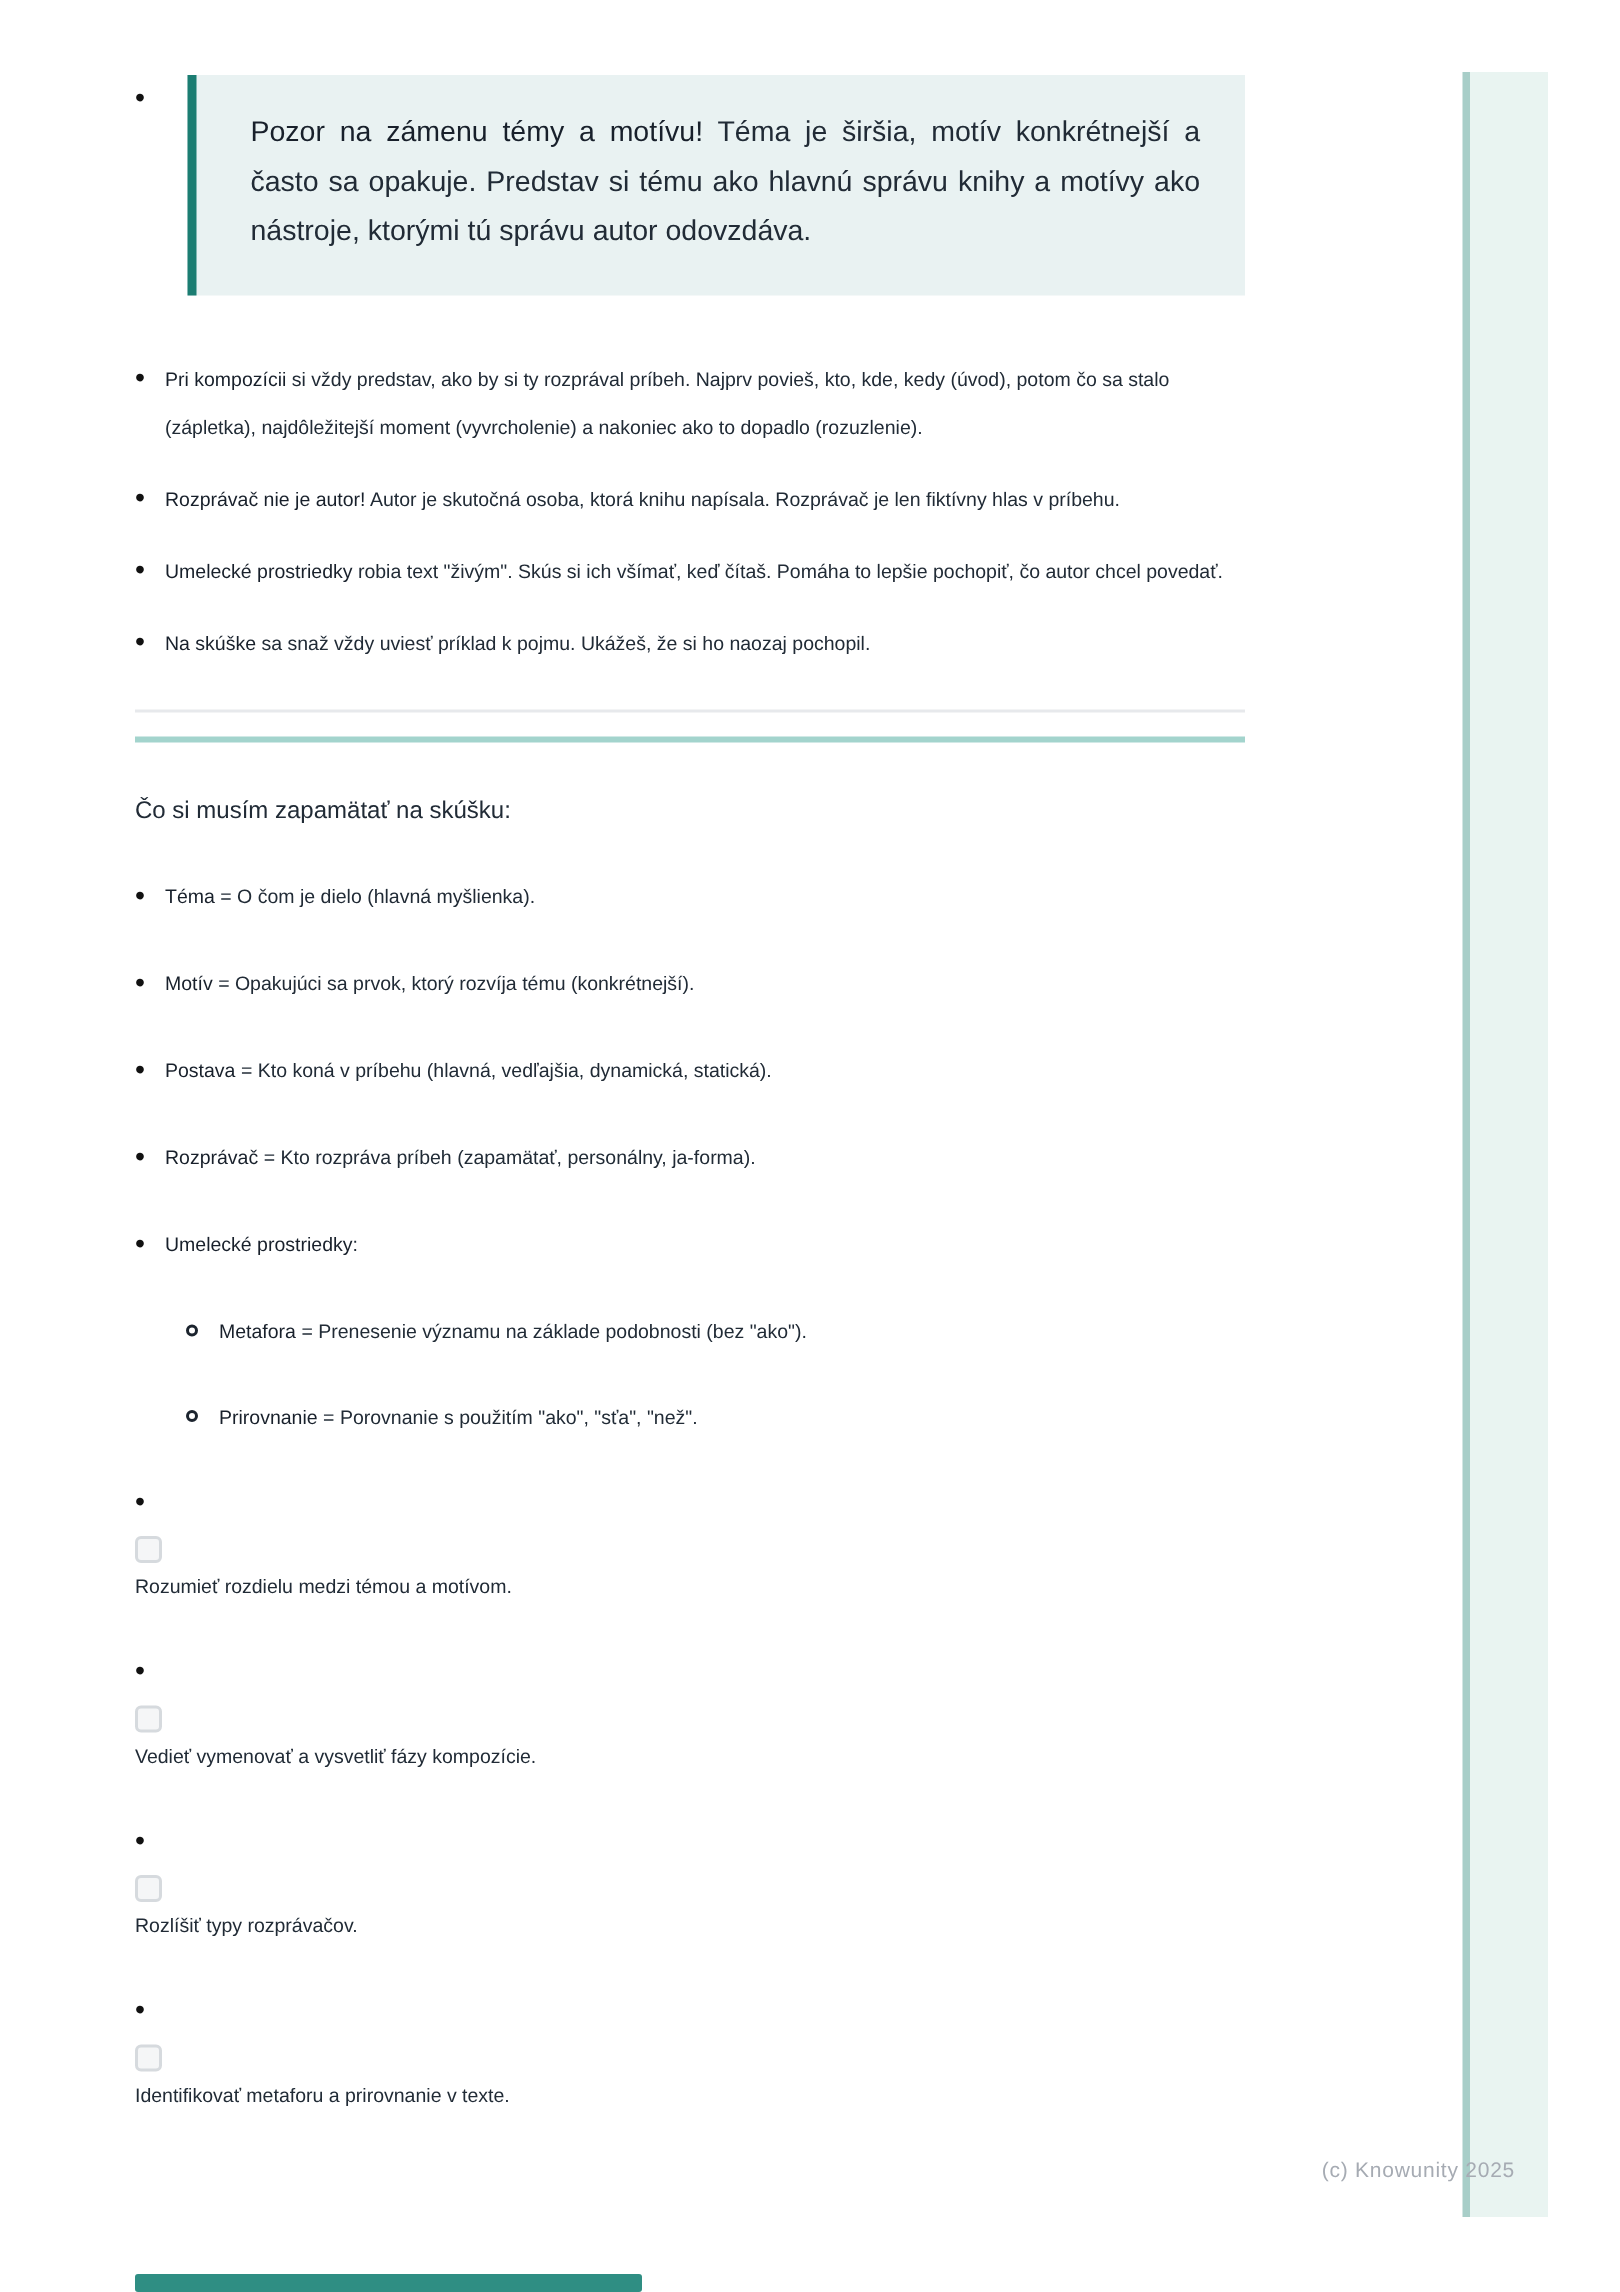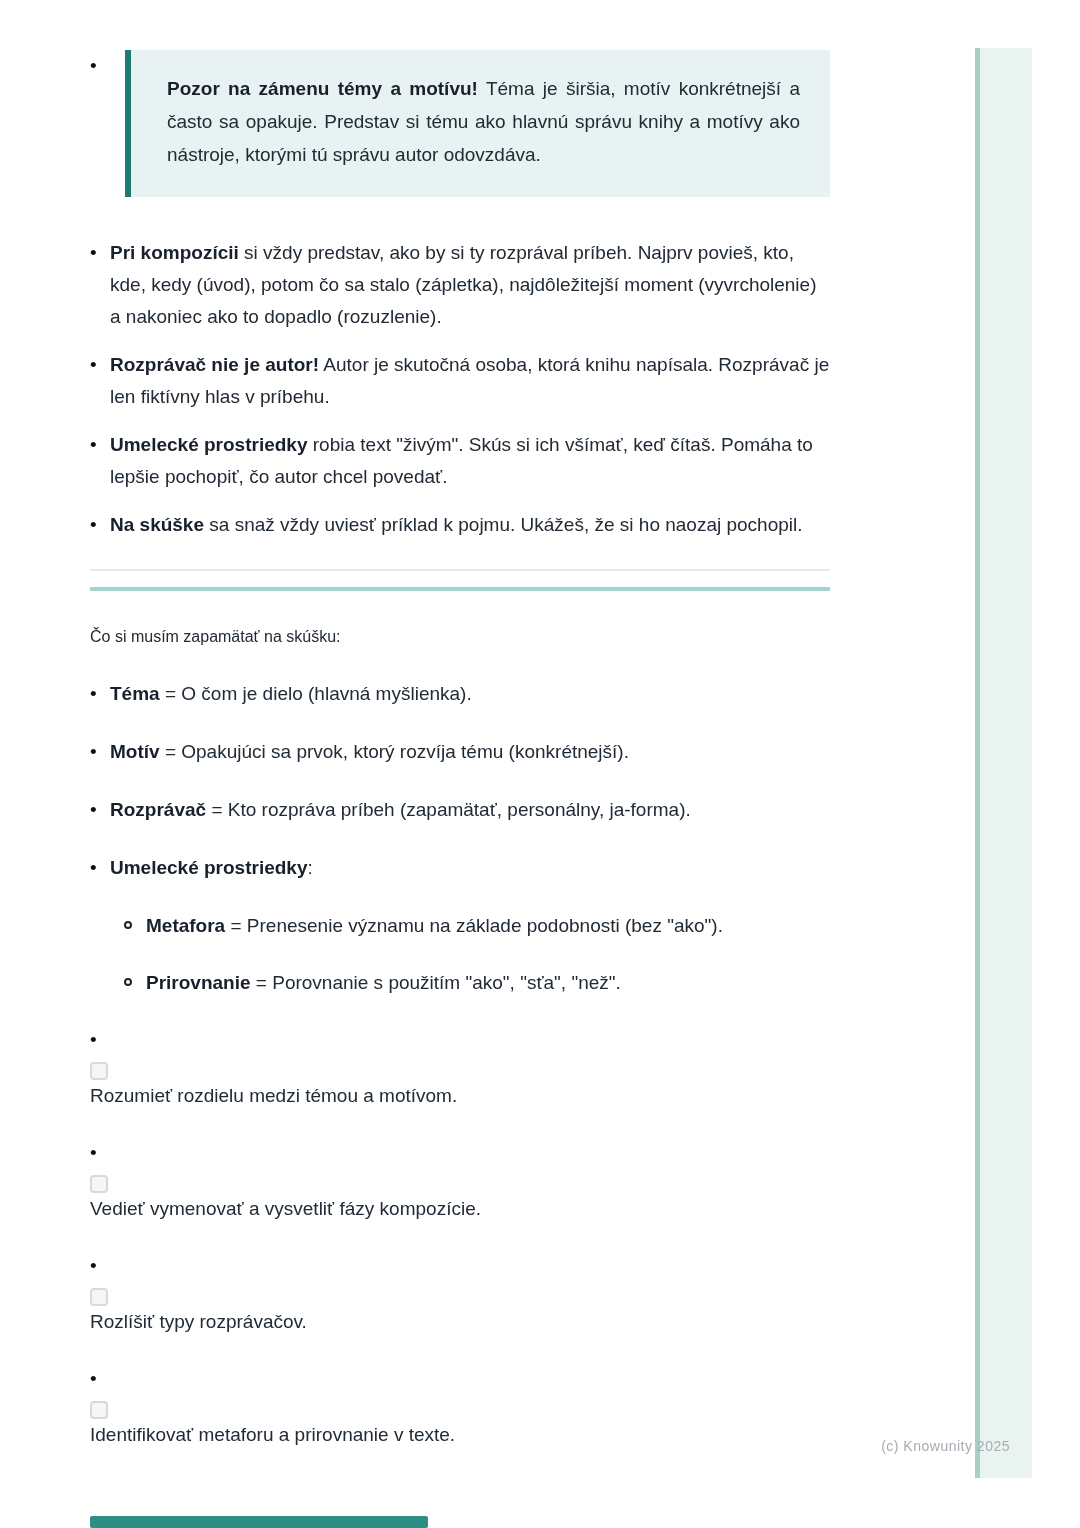--- a/index.html
+++ b/index.html
@@ -19,22 +19,22 @@
   *{box-sizing:border-box;margin:0;padding:0;}
   html,body{background:#fff;}
   body{font-family:"Liberation Sans","DejaVu Sans",sans-serif;color:var(--text);}
   .page{position:relative;width:1080px;height:1528px;background:#fff;overflow:hidden;}
   .content{position:absolute;left:90px;top:50px;width:740px;}
 
   
   .row{display:flex;align-items:flex-start;}
   .dot{flex:0 0 auto;width:20px;color:#111;font-size:19px;line-height:32px;}
   .dot::before{content:"•";}
-  .body-text{font-size:19px;line-height:32px;color:var(--text);}
-  .body-text strong{color:var(--text-bold);font-weight:bold;}
+  .body-text{font-size:13px;line-height:32px;color:var(--text);}
+  .body-text strong{color:var(--text-bold);font-weight:normal;}
 
   
   .callout-row{margin-bottom:40px;}
   .callout{flex:1 1 auto;margin-left:15px;background:var(--callout-bg);
     border-left:6px solid var(--accent-dark);padding:22px 30px 26px 36px;}
   .callout p{font-size:19px;line-height:33px;text-align:justify;}
 
   
   .tips .row{margin-bottom:16px;}
   .tips .body-text{flex:1;}
@@ -119,20 +119,24 @@
       <div class="row">
         <span class="dot"></span>
         <p class="body-text"><strong>Téma</strong> <span>= O čom je dielo (hlavná myšlienka).</span></p>
       </div>
       <div class="row">
         <span class="dot"></span>
         <p class="body-text"><strong>Motív</strong> <span>= Opakujúci sa prvok, ktorý rozvíja tému (konkrétnejší).</span></p>
       </div>
       <div class="row">
         <span class="dot"></span>
+        <p class="body-text"><strong>Postava</strong> <span>= Kto koná v príbehu (hlavná, vedľajšia, dynamická, statická).</span></p>
+      </div>
+      <div class="row">
+        <span class="dot"></span>
         <p class="body-text"><strong>Rozprávač</strong> <span>= Kto rozpráva príbeh (zapamätať, personálny, ja-forma).</span></p>
       </div>
       <div class="row">
         <span class="dot"></span>
         <p class="body-text"><strong>Umelecké prostriedky</strong><span>:</span></p>
       </div>
 
       <div class="subs">
         <div class="row">
           <span class="circle">

